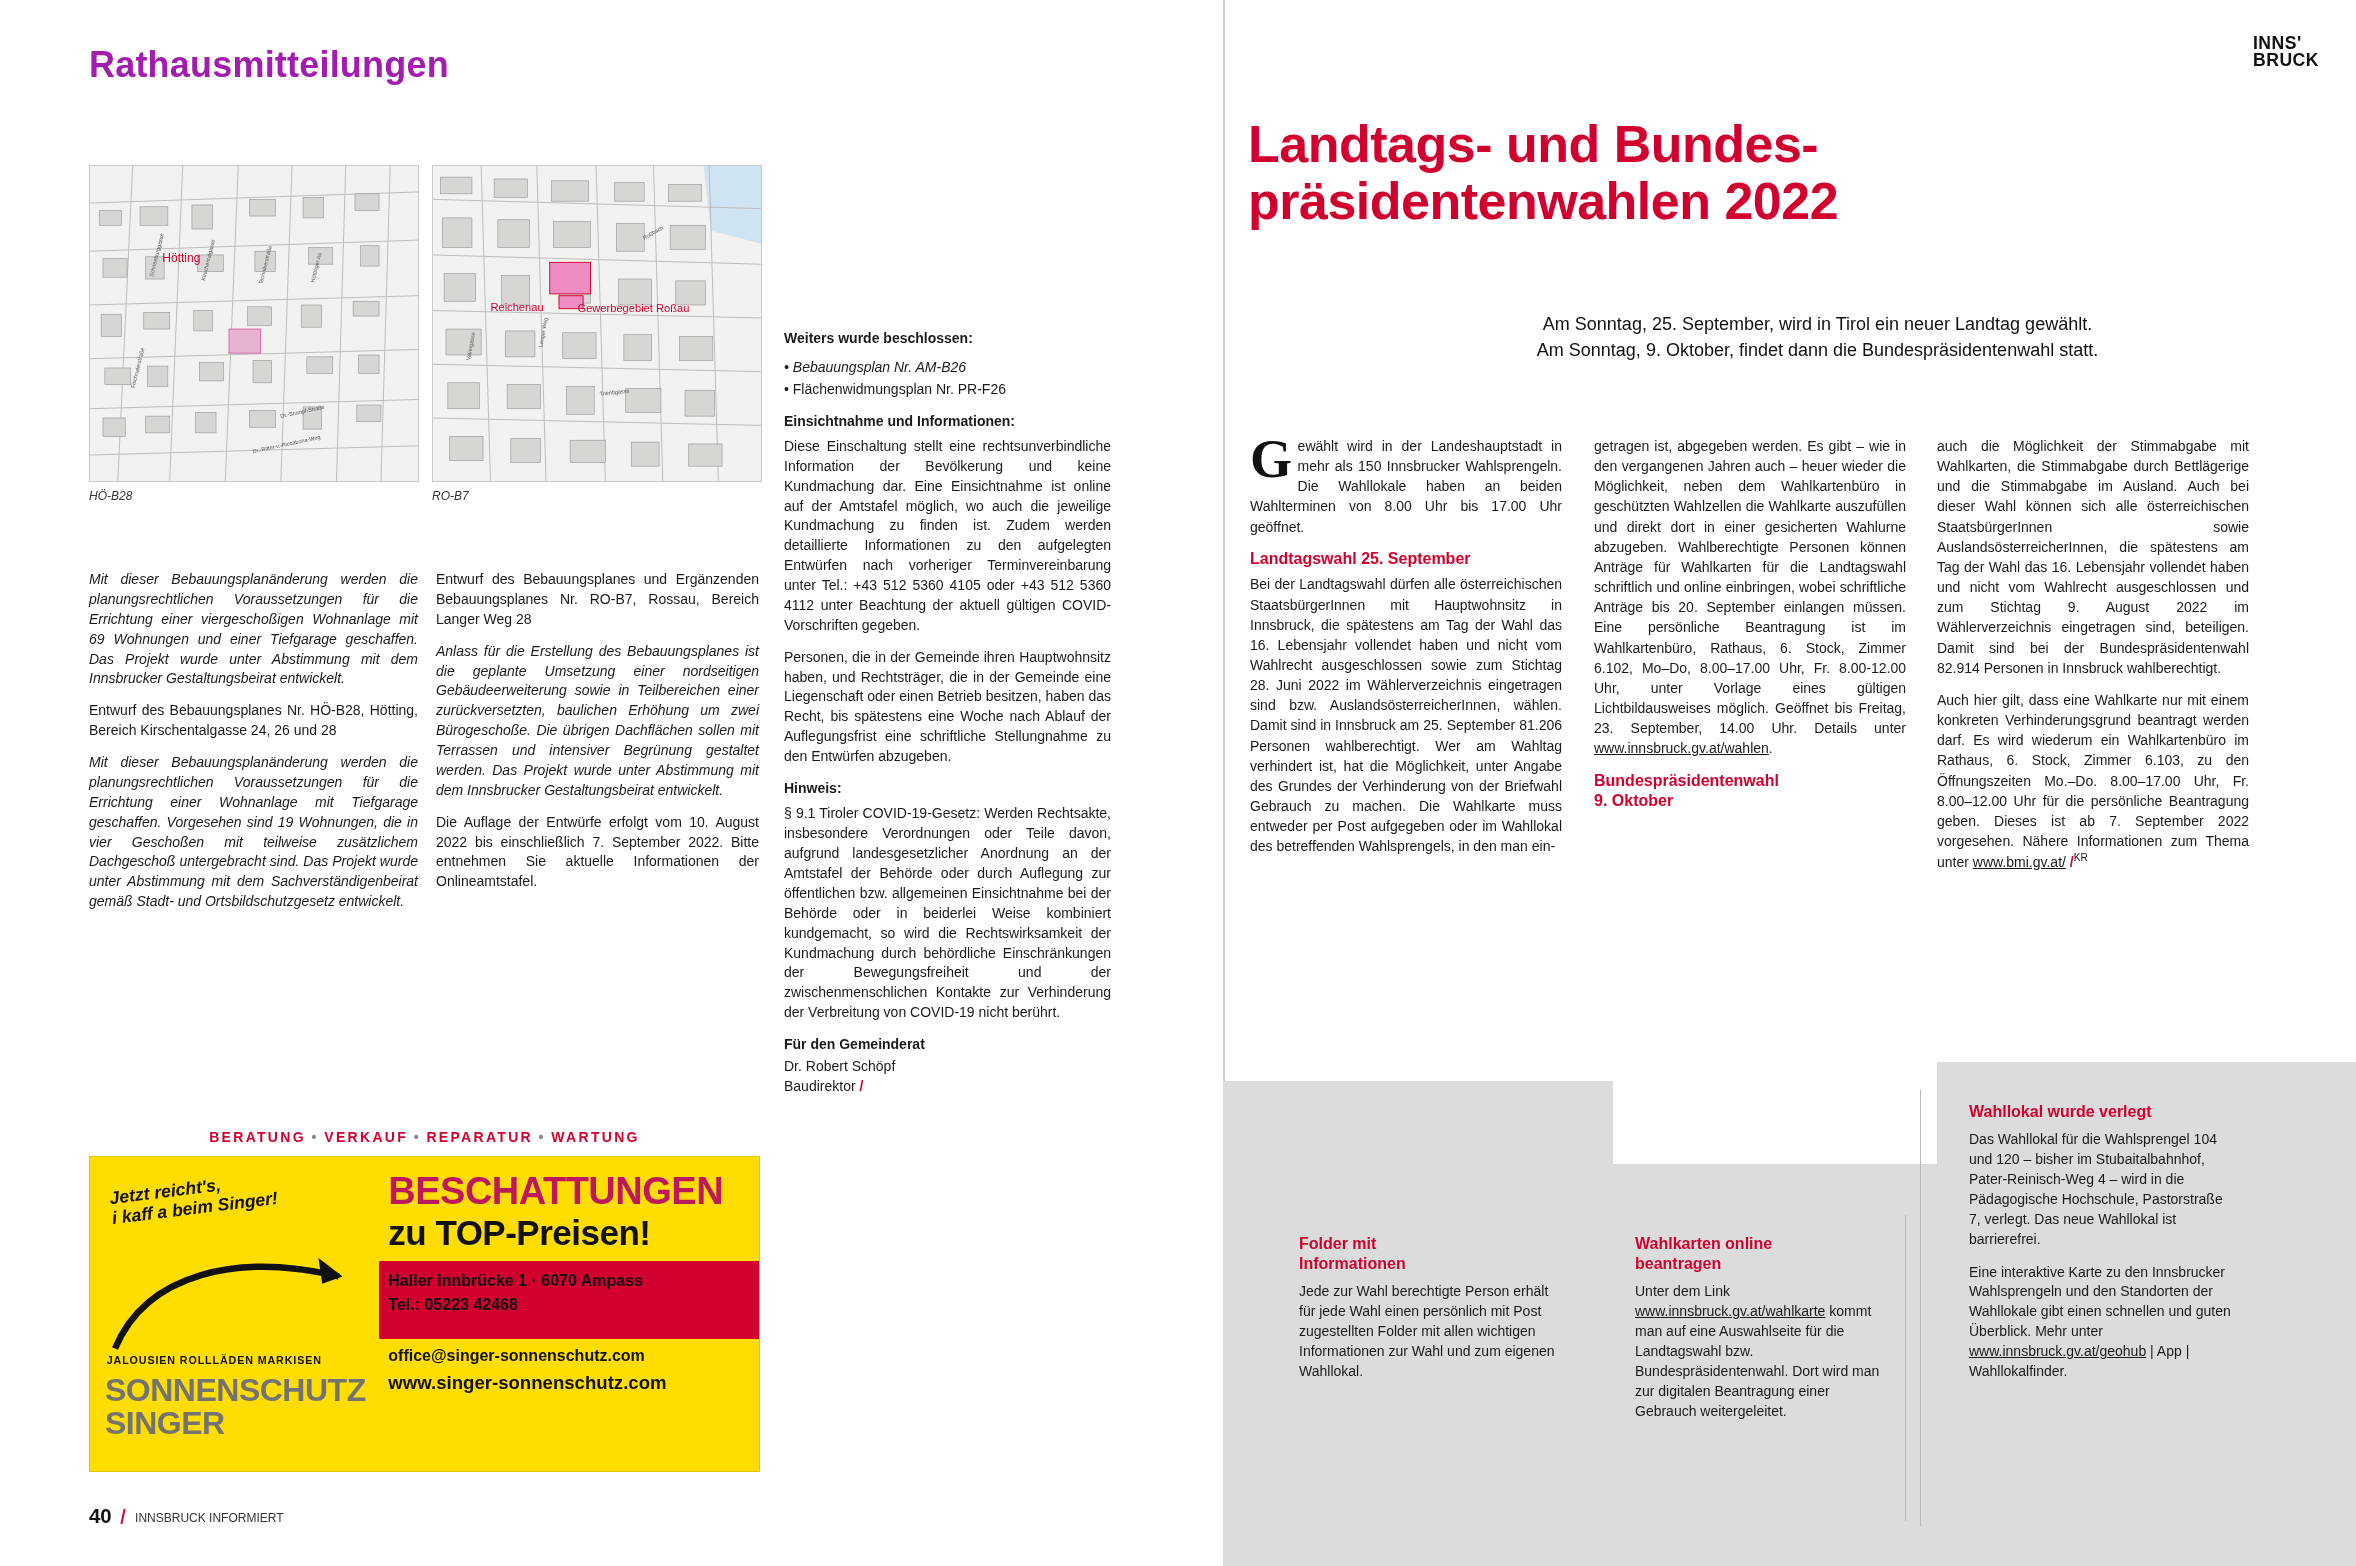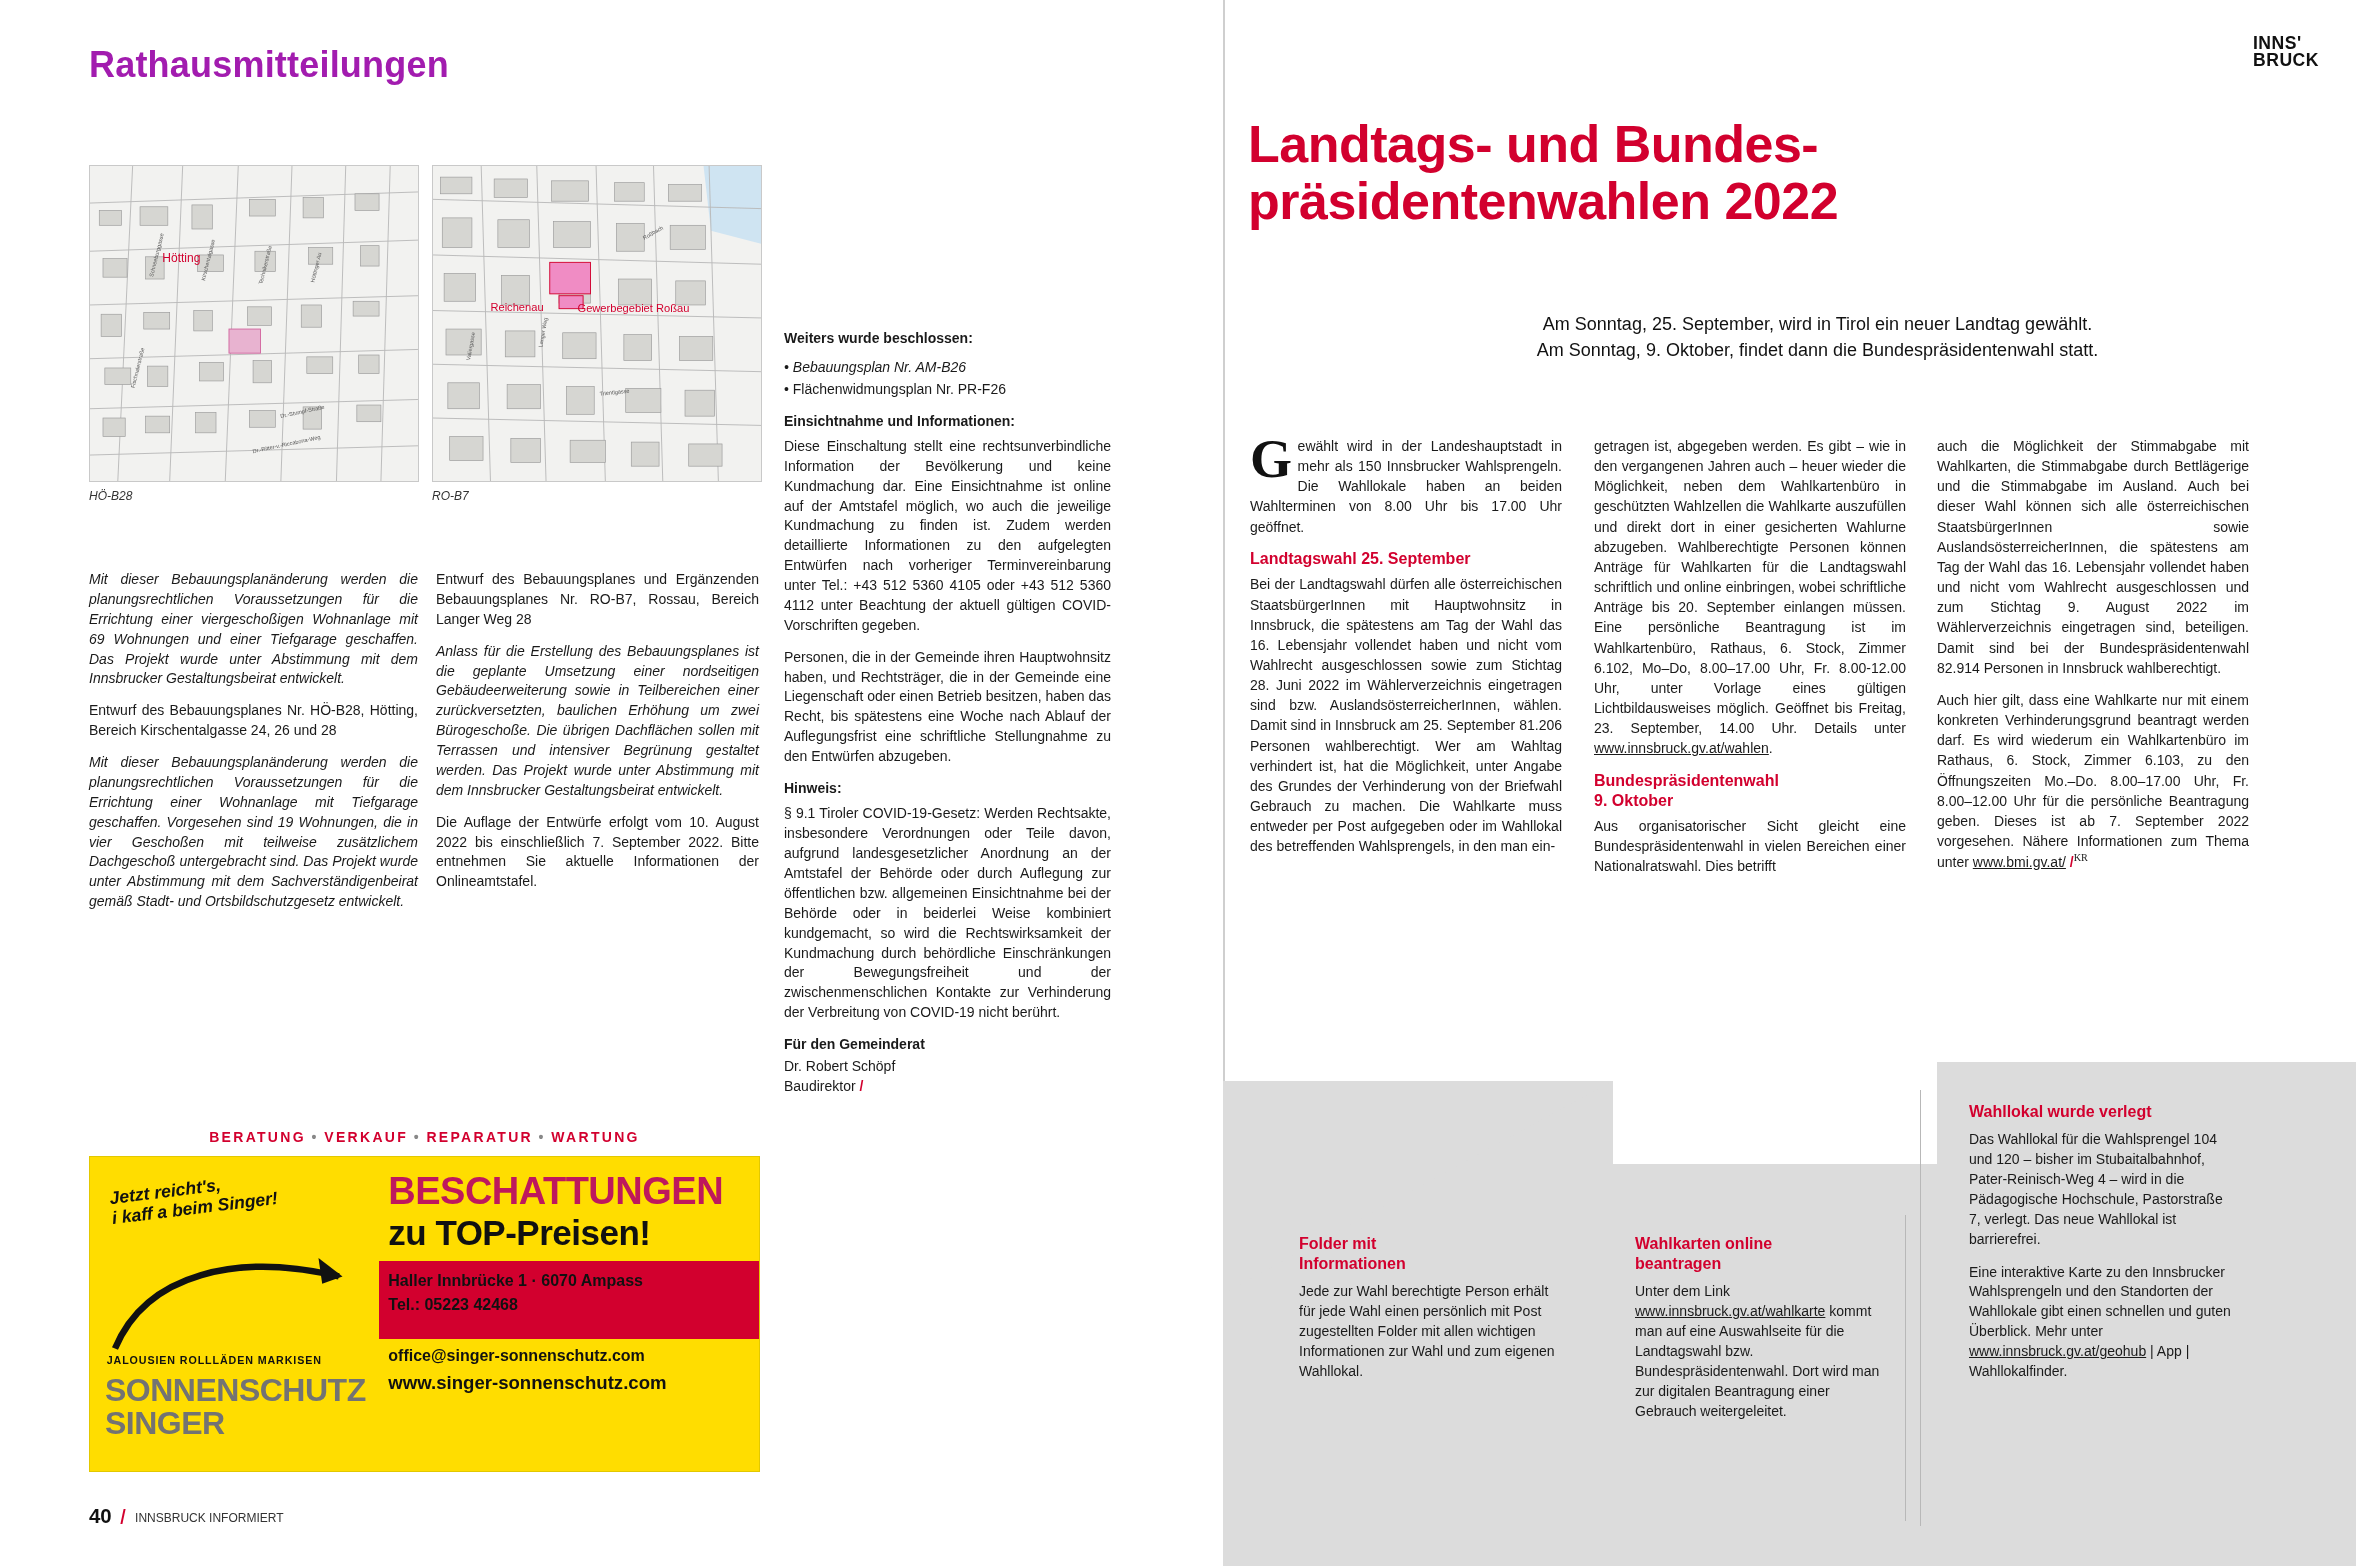--- a/index.html
+++ b/index.html
@@ -73,21 +73,21 @@
 
   .rcol{position:absolute;font-size:14px;line-height:1.44;color:#1a1a1a;text-align:justify;}
   .rcol p{margin:0 0 12px 0;}
   .rcol h3{margin:5.6px 0 5.6px 0;font-size:16px;color:#d2002e;font-weight:bold;line-height:1.25;}
   .dropcap{
     float:left;font-size:54px;line-height:41px;font-weight:bold;color:#111;
     margin:2.8px 5.6px 0 0;font-family:"Liberation Serif", serif;
   }
   .lnk{text-decoration:underline;color:#1a1a1a;}
   .redslash{color:#d2002e;font-weight:bold;}
-  .kr{font-size:10.2px;vertical-align:super;font-family:Liberation Serif, serif;}
+  .kr{font-size:10.2px;vertical-align:super;}
 
   
   .grey{position:absolute;background:#dcdcdc;}
   .gbox{position:absolute;font-size:14px;line-height:1.42;color:#1a1a1a;}
   .gbox h4{margin:0 0 8.3px 0;font-size:16px;font-weight:bold;color:#d2002e;line-height:1.25;}
   .gsep{position:absolute;width:0.9px;background:#b8b8b8;}
 </style>
 </head>
 <body>
 
@@ -320,21 +320,20 @@
     <h3>Landtagswahl 25. September</h3>
     <p>Bei der Landtagswahl dürfen alle österreichischen StaatsbürgerInnen mit Hauptwohnsitz in Innsbruck, die spätestens am Tag der Wahl das 16. Lebensjahr vollendet haben und nicht vom Wahlrecht ausgeschlossen sowie zum Stichtag 28. Juni 2022 im Wählerverzeichnis eingetragen sind bzw. AuslandsösterreicherInnen, wählen. Damit sind in Innsbruck am 25. September 81.206 Personen wahlberechtigt. Wer am Wahltag verhindert ist, hat die Möglichkeit, unter Angabe des Grundes der Verhinderung von der Briefwahl Gebrauch zu machen. Die Wahlkarte muss entweder per Post aufgegeben oder im Wahllokal des betreffenden Wahlsprengels, in den man ein-</p>
   </div>
 
   <div class="rcol" style="left:1594px;top:436px;width:312px;">
     <p><span>getragen ist, abgegeben werden. Es gibt – wie in den vergangenen Jahren auch – heuer wieder die Möglichkeit, neben dem Wahlkartenbüro in geschützten Wahlzellen die Wahlkarte auszufüllen und direkt dort in einer gesicherten Wahlurne abzugeben. Wahlberechtigte Personen können Anträge für Wahlkarten für die Landtagswahl schriftlich und online einbringen, wobei schriftliche Anträge bis 20. September einlangen müssen. Eine persönliche Beantragung ist im Wahlkartenbüro, Rathaus, 6. Stock, Zimmer 6.102, Mo–Do, 8.00–17.00 Uhr, Fr. 8.00-12.00 Uhr, unter Vorlage eines gültigen Lichtbildausweises möglich. Geöffnet bis Freitag, 23. September, 14.00 Uhr. Details unter </span><a class="lnk" href="#">www.innsbruck.gv.at/wahlen</a><span>.</span></p>
     <h3>
       <span>Bundespräsidentenwahl</span><br>
       <span>9. Oktober</span>
     </h3>
-    <p>Aus organisatorischer Sicht gleicht eine Bundespräsidentenwahl in vielen Bereichen einer Nationalratswahl. Dies betrifft</p>
   </div>
 
   <div class="rcol" style="left:1937px;top:436px;width:312px;">
     <p>auch die Möglichkeit der Stimmabgabe mit Wahlkarten, die Stimmabgabe durch Bettlägerige und die Stimmabgabe im Ausland. Auch bei dieser Wahl können sich alle österreichischen StaatsbürgerInnen sowie AuslandsösterreicherInnen, die spätestens am Tag der Wahl das 16. Lebensjahr vollendet haben und nicht vom Wahlrecht ausgeschlossen und zum Stichtag 9. August 2022 im Wählerverzeichnis eingetragen sind, beteiligen. Damit sind bei der Bundespräsidentenwahl 82.914 Personen in Innsbruck wahlberechtigt.</p>
     <p><span>Auch hier gilt, dass eine Wahlkarte nur mit einem konkreten Verhinderungsgrund beantragt werden darf. Es wird wiederum ein Wahlkartenbüro im Rathaus, 6. Stock, Zimmer 6.103, zu den Öffnungszeiten Mo.–Do. 8.00–17.00 Uhr, Fr. 8.00–12.00 Uhr für die persönliche Beantragung geben. Dieses ist ab 7. September 2022 vorgesehen. Nähere Informationen zum Thema unter </span><a class="lnk" href="#">www.bmi.gv.at/</a><span class="redslash"> /</span><span class="kr">KR</span></p>
   </div>
 
   <svg class="grey" style="left:1223px;top:1164px;width:1133px;height:403px;" viewBox="0 0 1222 434" preserveAspectRatio="none">
     <polygon points="0,130 1222,130 1222,434 0,434" fill="#dcdcdc"></polygon>
   </svg>

